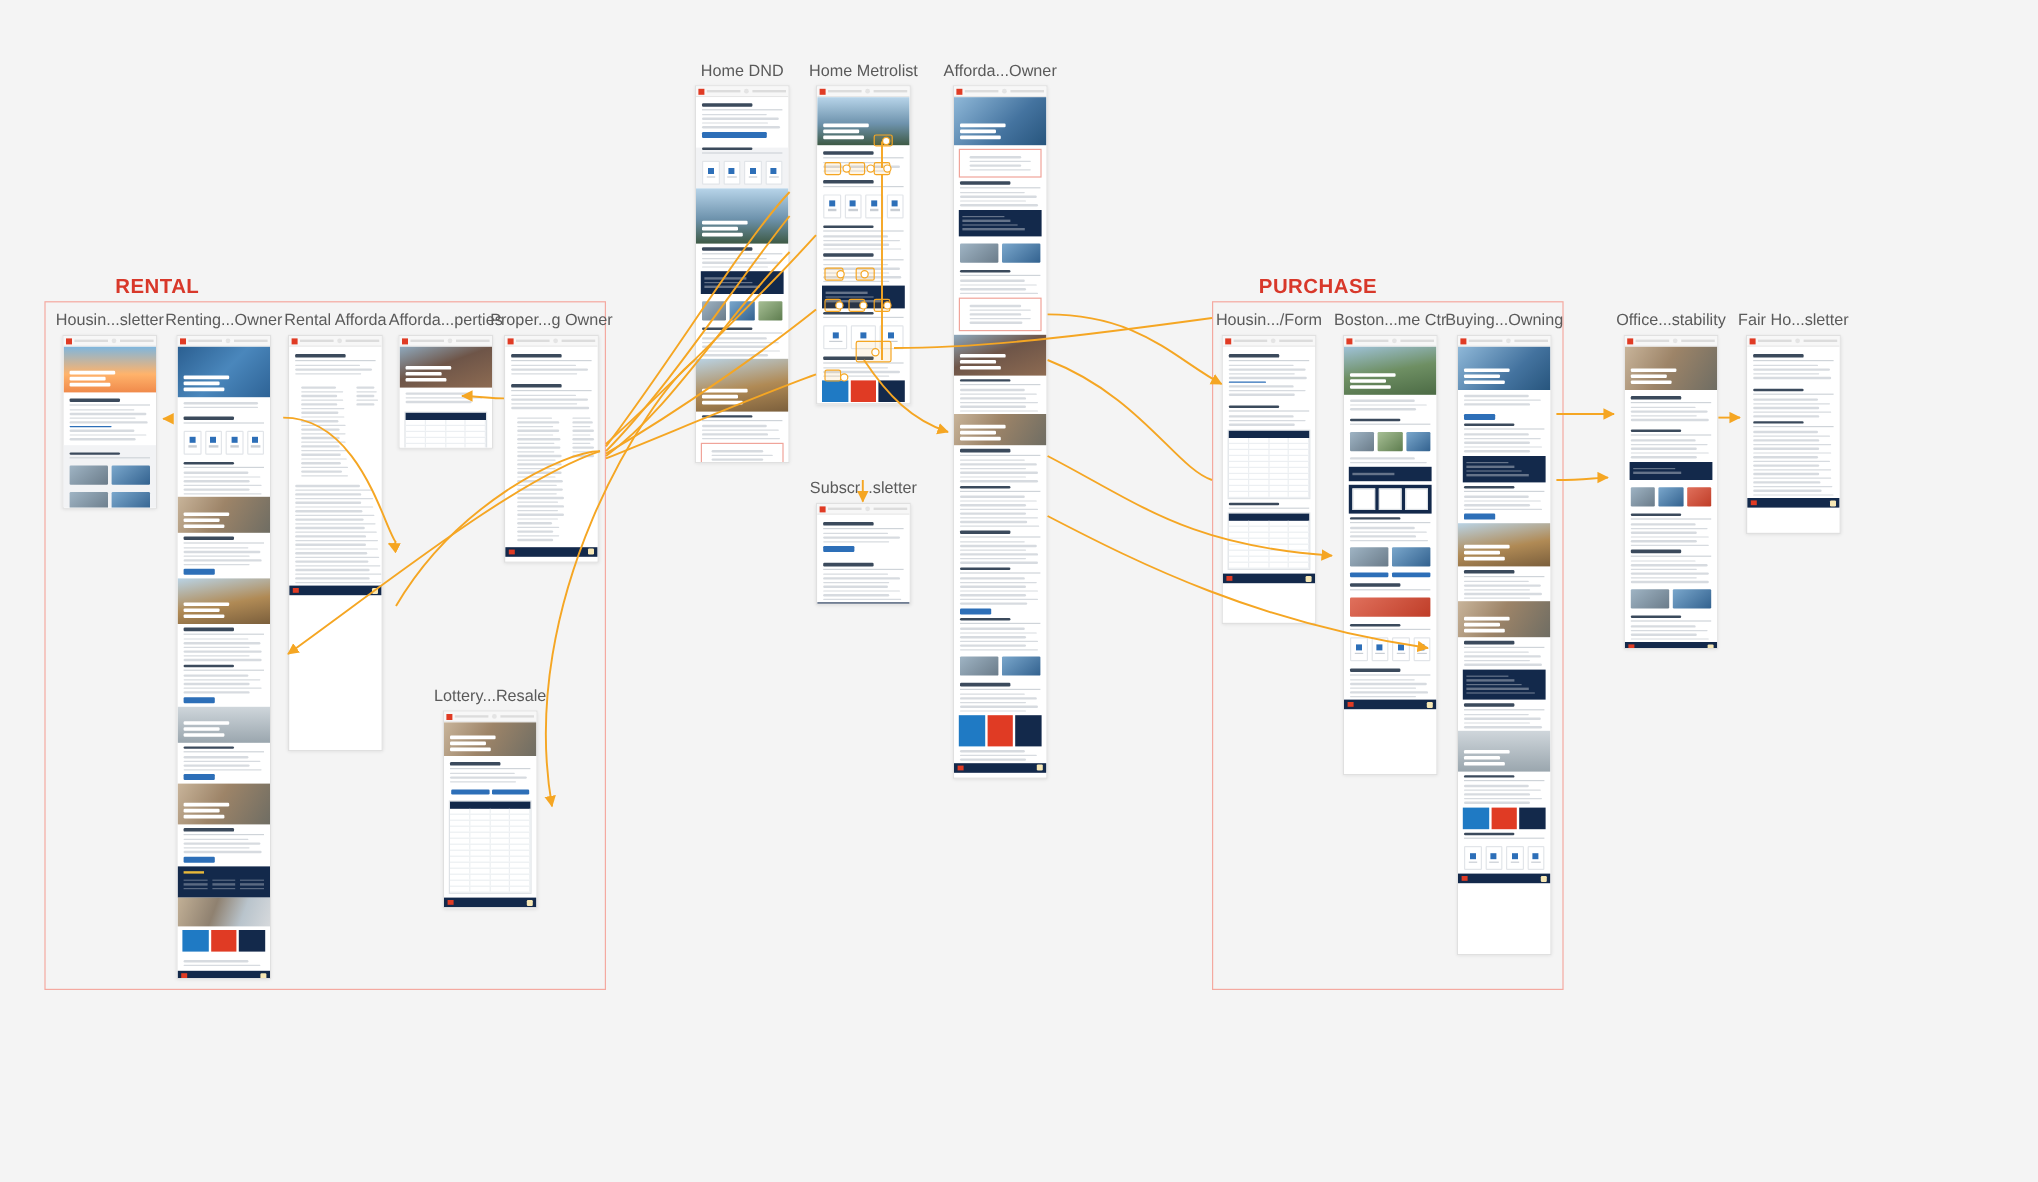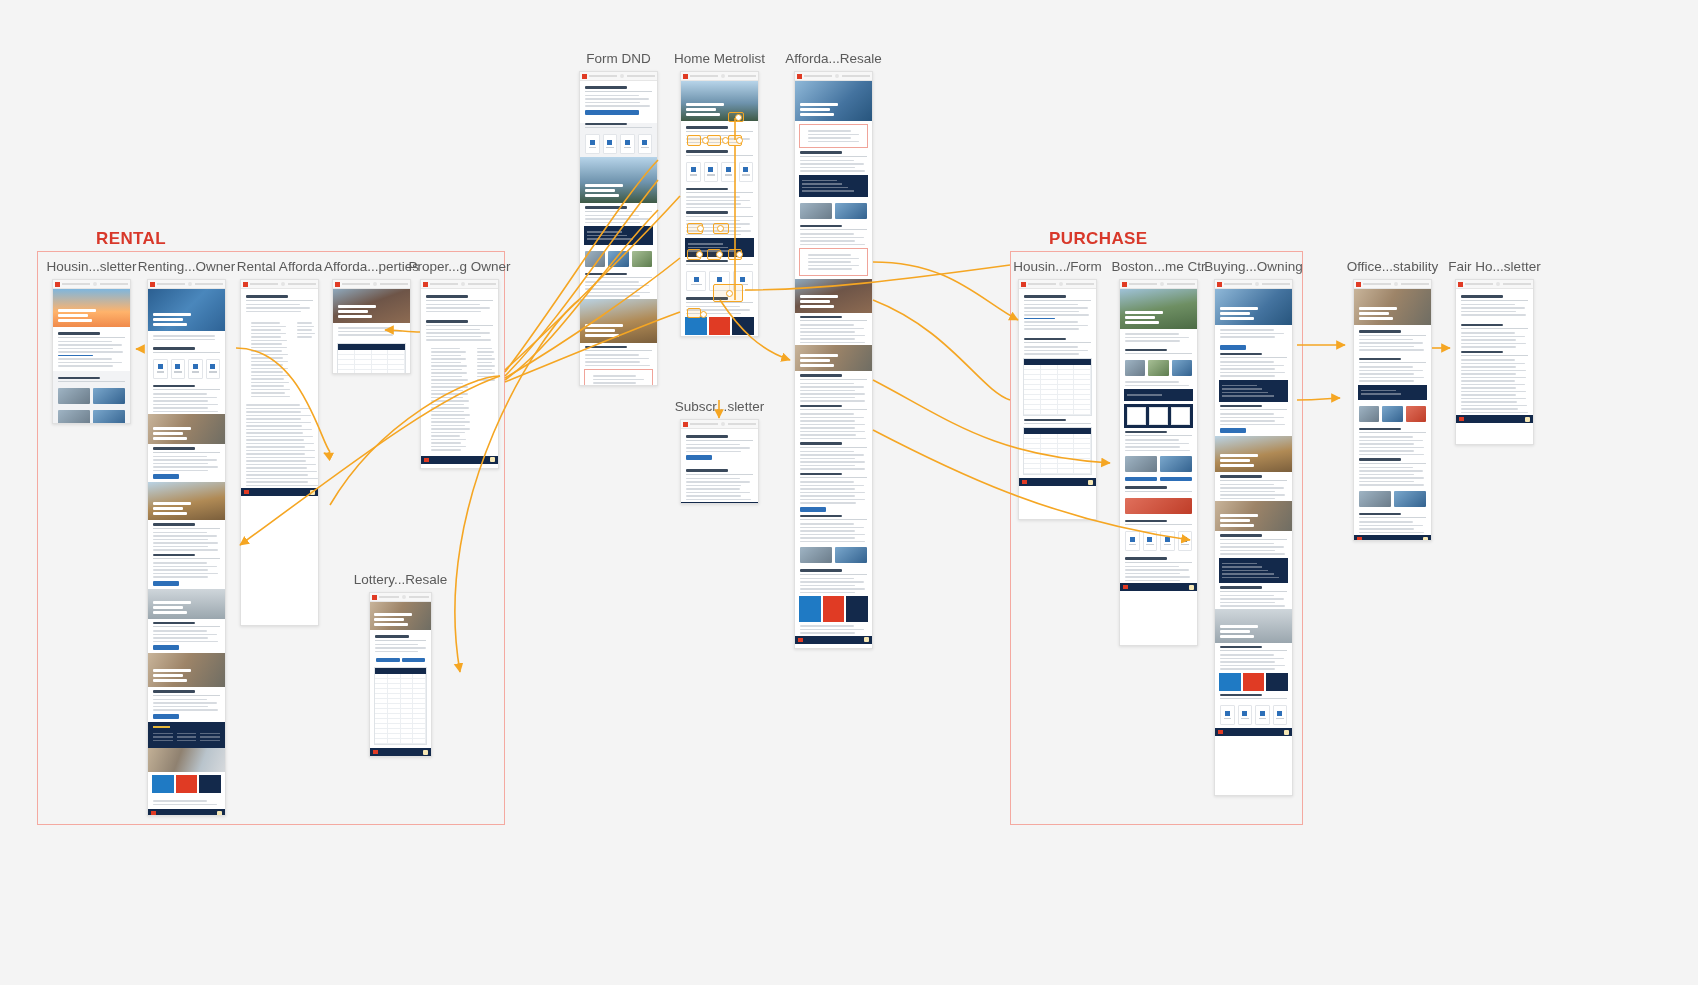--- a/index.html
+++ b/index.html
@@ -636,21 +636,21 @@
                 <div class="ln" style="width:87%"></div>
               </div>
             </div>
             <div class="bottombar">
     <span class="bl"></span>
     <span class="br"></span>
             </div>
           </div>
         </div>
       </div>
-      <div class="card" style="left: 369px; top: 592px; width: 63px; height: 165px;">
+      <div class="card" style="left: 369px; top: 592px; width: 79px; height: 165px;">
         <div class="card-label">Lottery...Resale</div>
         <div class="shot">
           <div class="chrome">
     <span class="logo"></span>
     <span class="chrome-bar"></span>
     <span class="chrome-dot"></span>
     <span class="chrome-bar"></span>
           </div>
           <div class="page">
             <div class="hero hero-photo" style="height:28px">
@@ -759,21 +759,21 @@
               </div>
             </div>
             <div class="bottombar">
     <span class="bl"></span>
     <span class="br"></span>
             </div>
           </div>
         </div>
       </div>
       <div class="card" style="left: 579px; top: 71px; width: 79px; height: 315px;">
-        <div class="card-label">Form DND</div>
+        <div class="card-label">Home DND</div>
         <div class="shot">
           <div class="chrome">
     <span class="logo"></span>
     <span class="chrome-bar"></span>
     <span class="chrome-dot"></span>
     <span class="chrome-bar"></span>
           </div>
           <div class="page">
             <div style="padding:2px 0">
               <div class="hdr"></div>
@@ -957,21 +957,21 @@
             </div>
             <div class="cta3">
               <div class="c1"></div>
               <div class="c2"></div>
               <div class="c3"></div>
             </div>
           </div>
         </div>
       </div>
       <div class="card" style="left: 794px; top: 71px; width: 79px; height: 578px;">
-        <div class="card-label">Afforda...Resale</div>
+        <div class="card-label">Afforda...Owner</div>
         <div class="shot">
           <div class="chrome">
     <span class="logo"></span>
     <span class="chrome-bar"></span>
     <span class="chrome-dot"></span>
     <span class="chrome-bar"></span>
           </div>
           <div class="page">
             <div class="hero hero-aqua" style="height:40px">
     <div class="titlebox">

